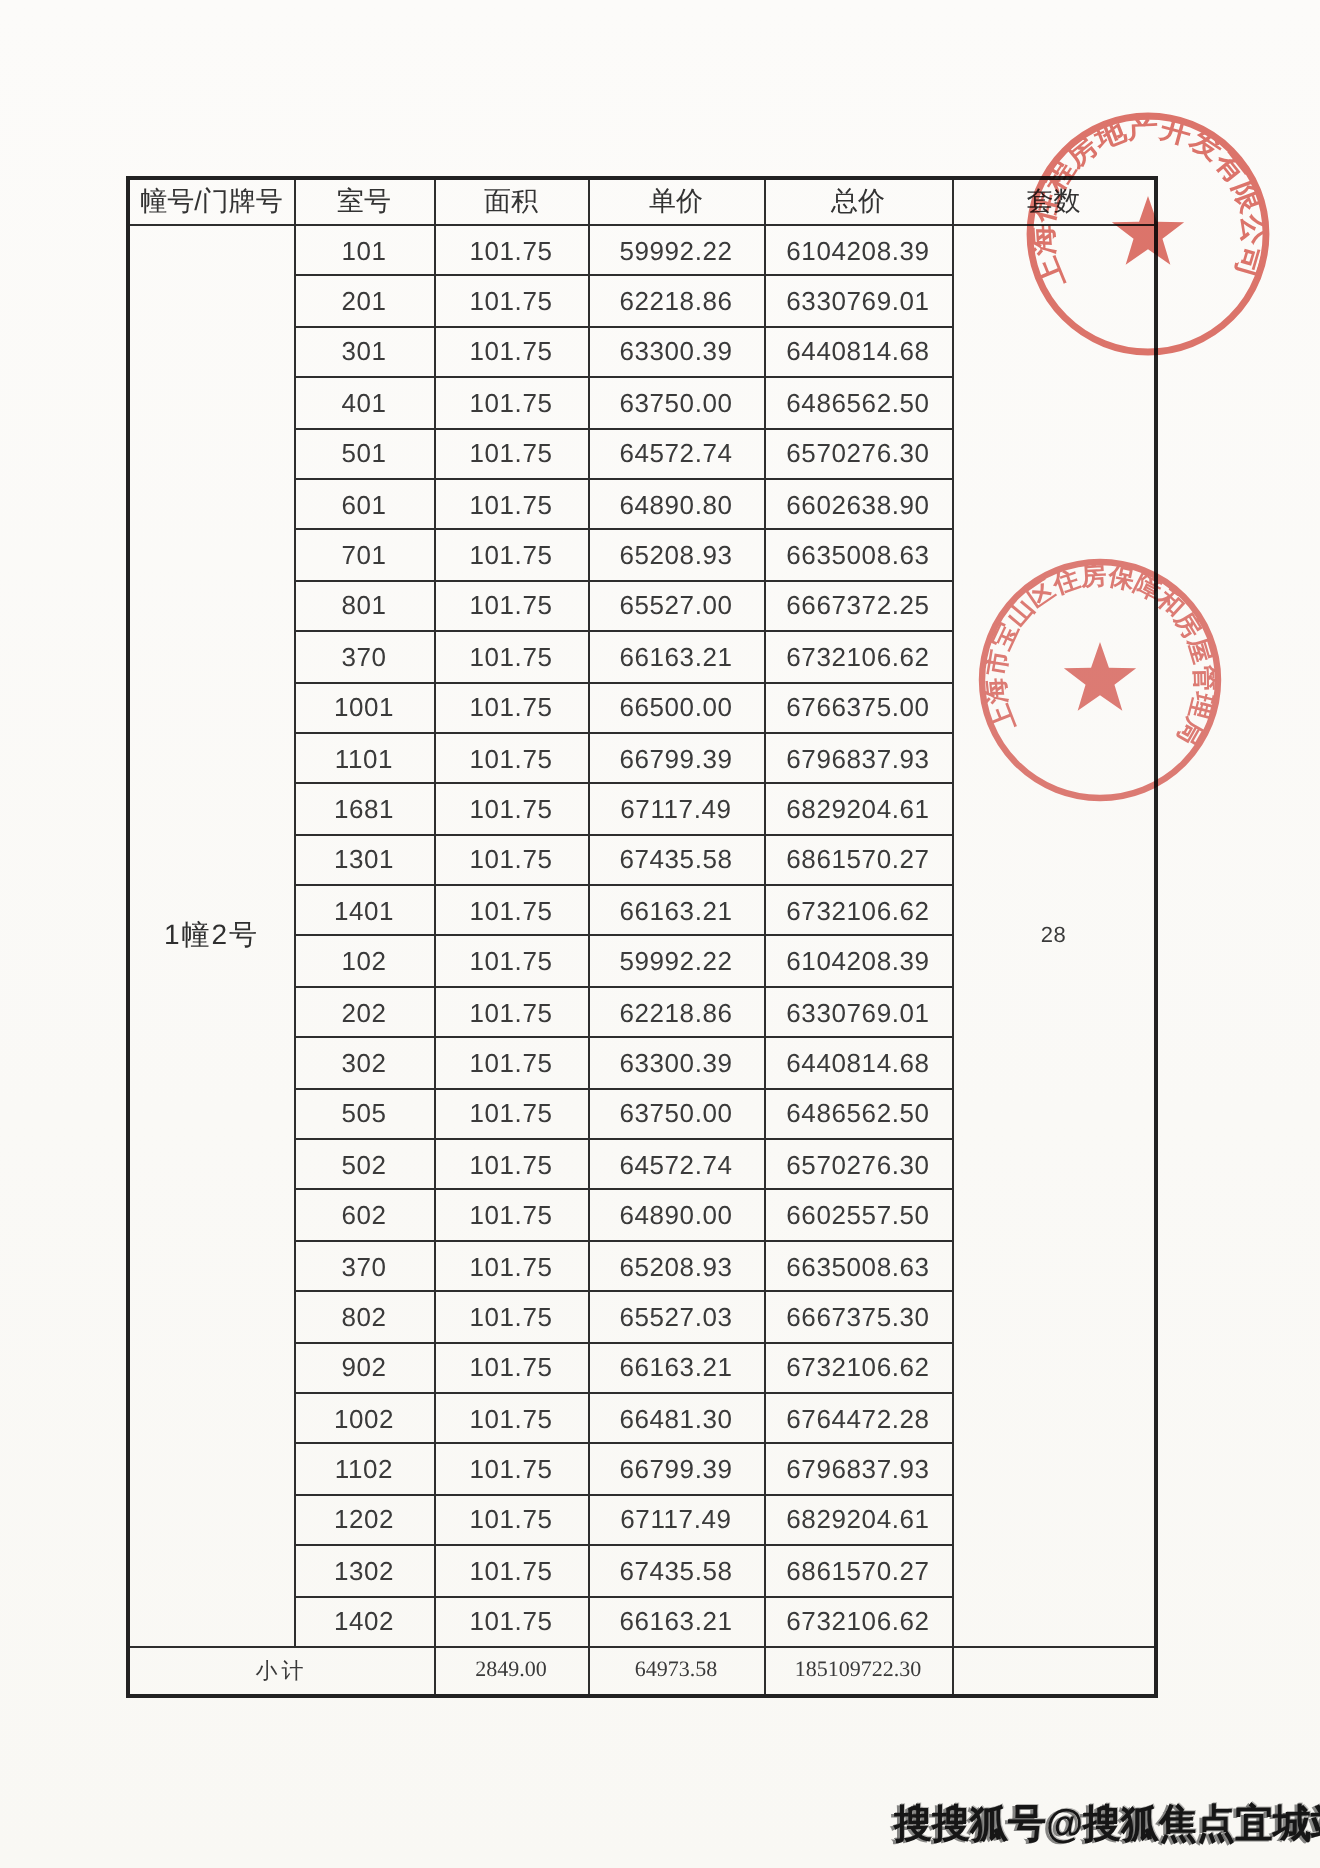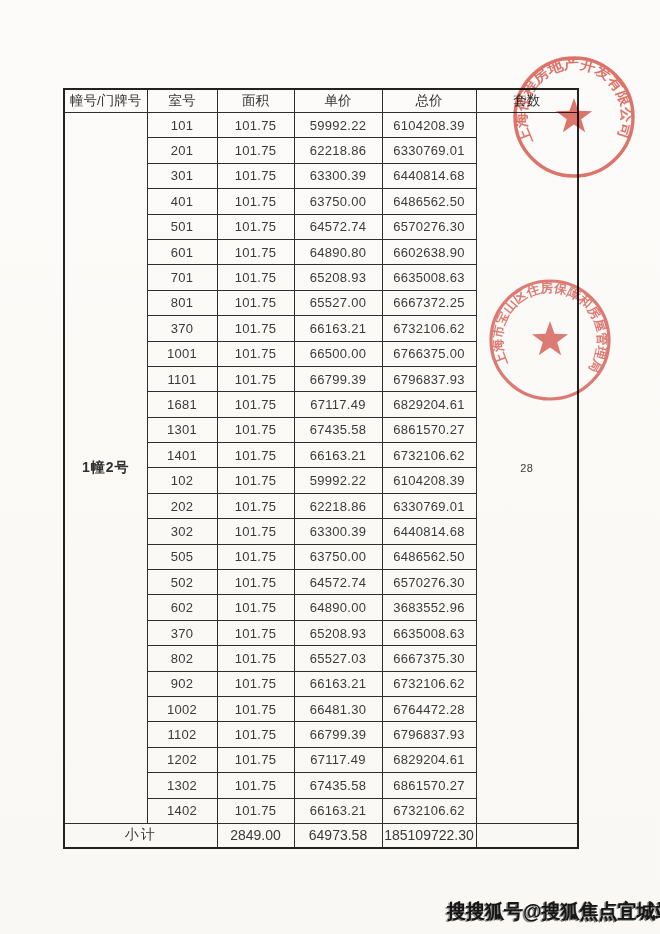--- a/index.html
+++ b/index.html
@@ -31,27 +31,27 @@
     vertical-align: middle;
     padding: 0;
     overflow: hidden;
     white-space: nowrap;
     font-weight: 400;
   }
   .price-table { border: 2px solid #222; }
   .price-table thead th { height: 22px; font-size: 13.5px; color: #333; }
   .price-table tbody td { height: 24.4px; letter-spacing: 0.3px; }
   .price-table td.building-cell {
-    font-weight: 700;
+    font-weight: 400;
     font-size: 14px;
     color: #2f2f2f;
     letter-spacing: 1px;
   }
   .price-table td.count-cell { font-size: 11px; }
-  .price-table tfoot td { height: 23px; font-size: 14px; }
+  .price-table tfoot td { height: 23px; font-size: 11px; font-family: Liberation Serif, serif; }
   .price-table tfoot td.subtotal-label { letter-spacing: 2px; }
 
   
   .stamp {
     position: absolute;
     mix-blend-mode: multiply;
     opacity: 0.82;
     pointer-events: none;
   }
   .stamp svg { display: block; }
@@ -208,21 +208,21 @@
         <tr>
           <td>502</td>
           <td>101.75</td>
           <td>64572.74</td>
           <td>6570276.30</td>
         </tr>
         <tr>
           <td>602</td>
           <td>101.75</td>
           <td>64890.00</td>
-          <td>3683552.96</td>
+          <td>6602557.50</td>
         </tr>
         <tr>
           <td>370</td>
           <td>101.75</td>
           <td>65208.93</td>
           <td>6635008.63</td>
         </tr>
         <tr>
           <td>802</td>
           <td>101.75</td>

